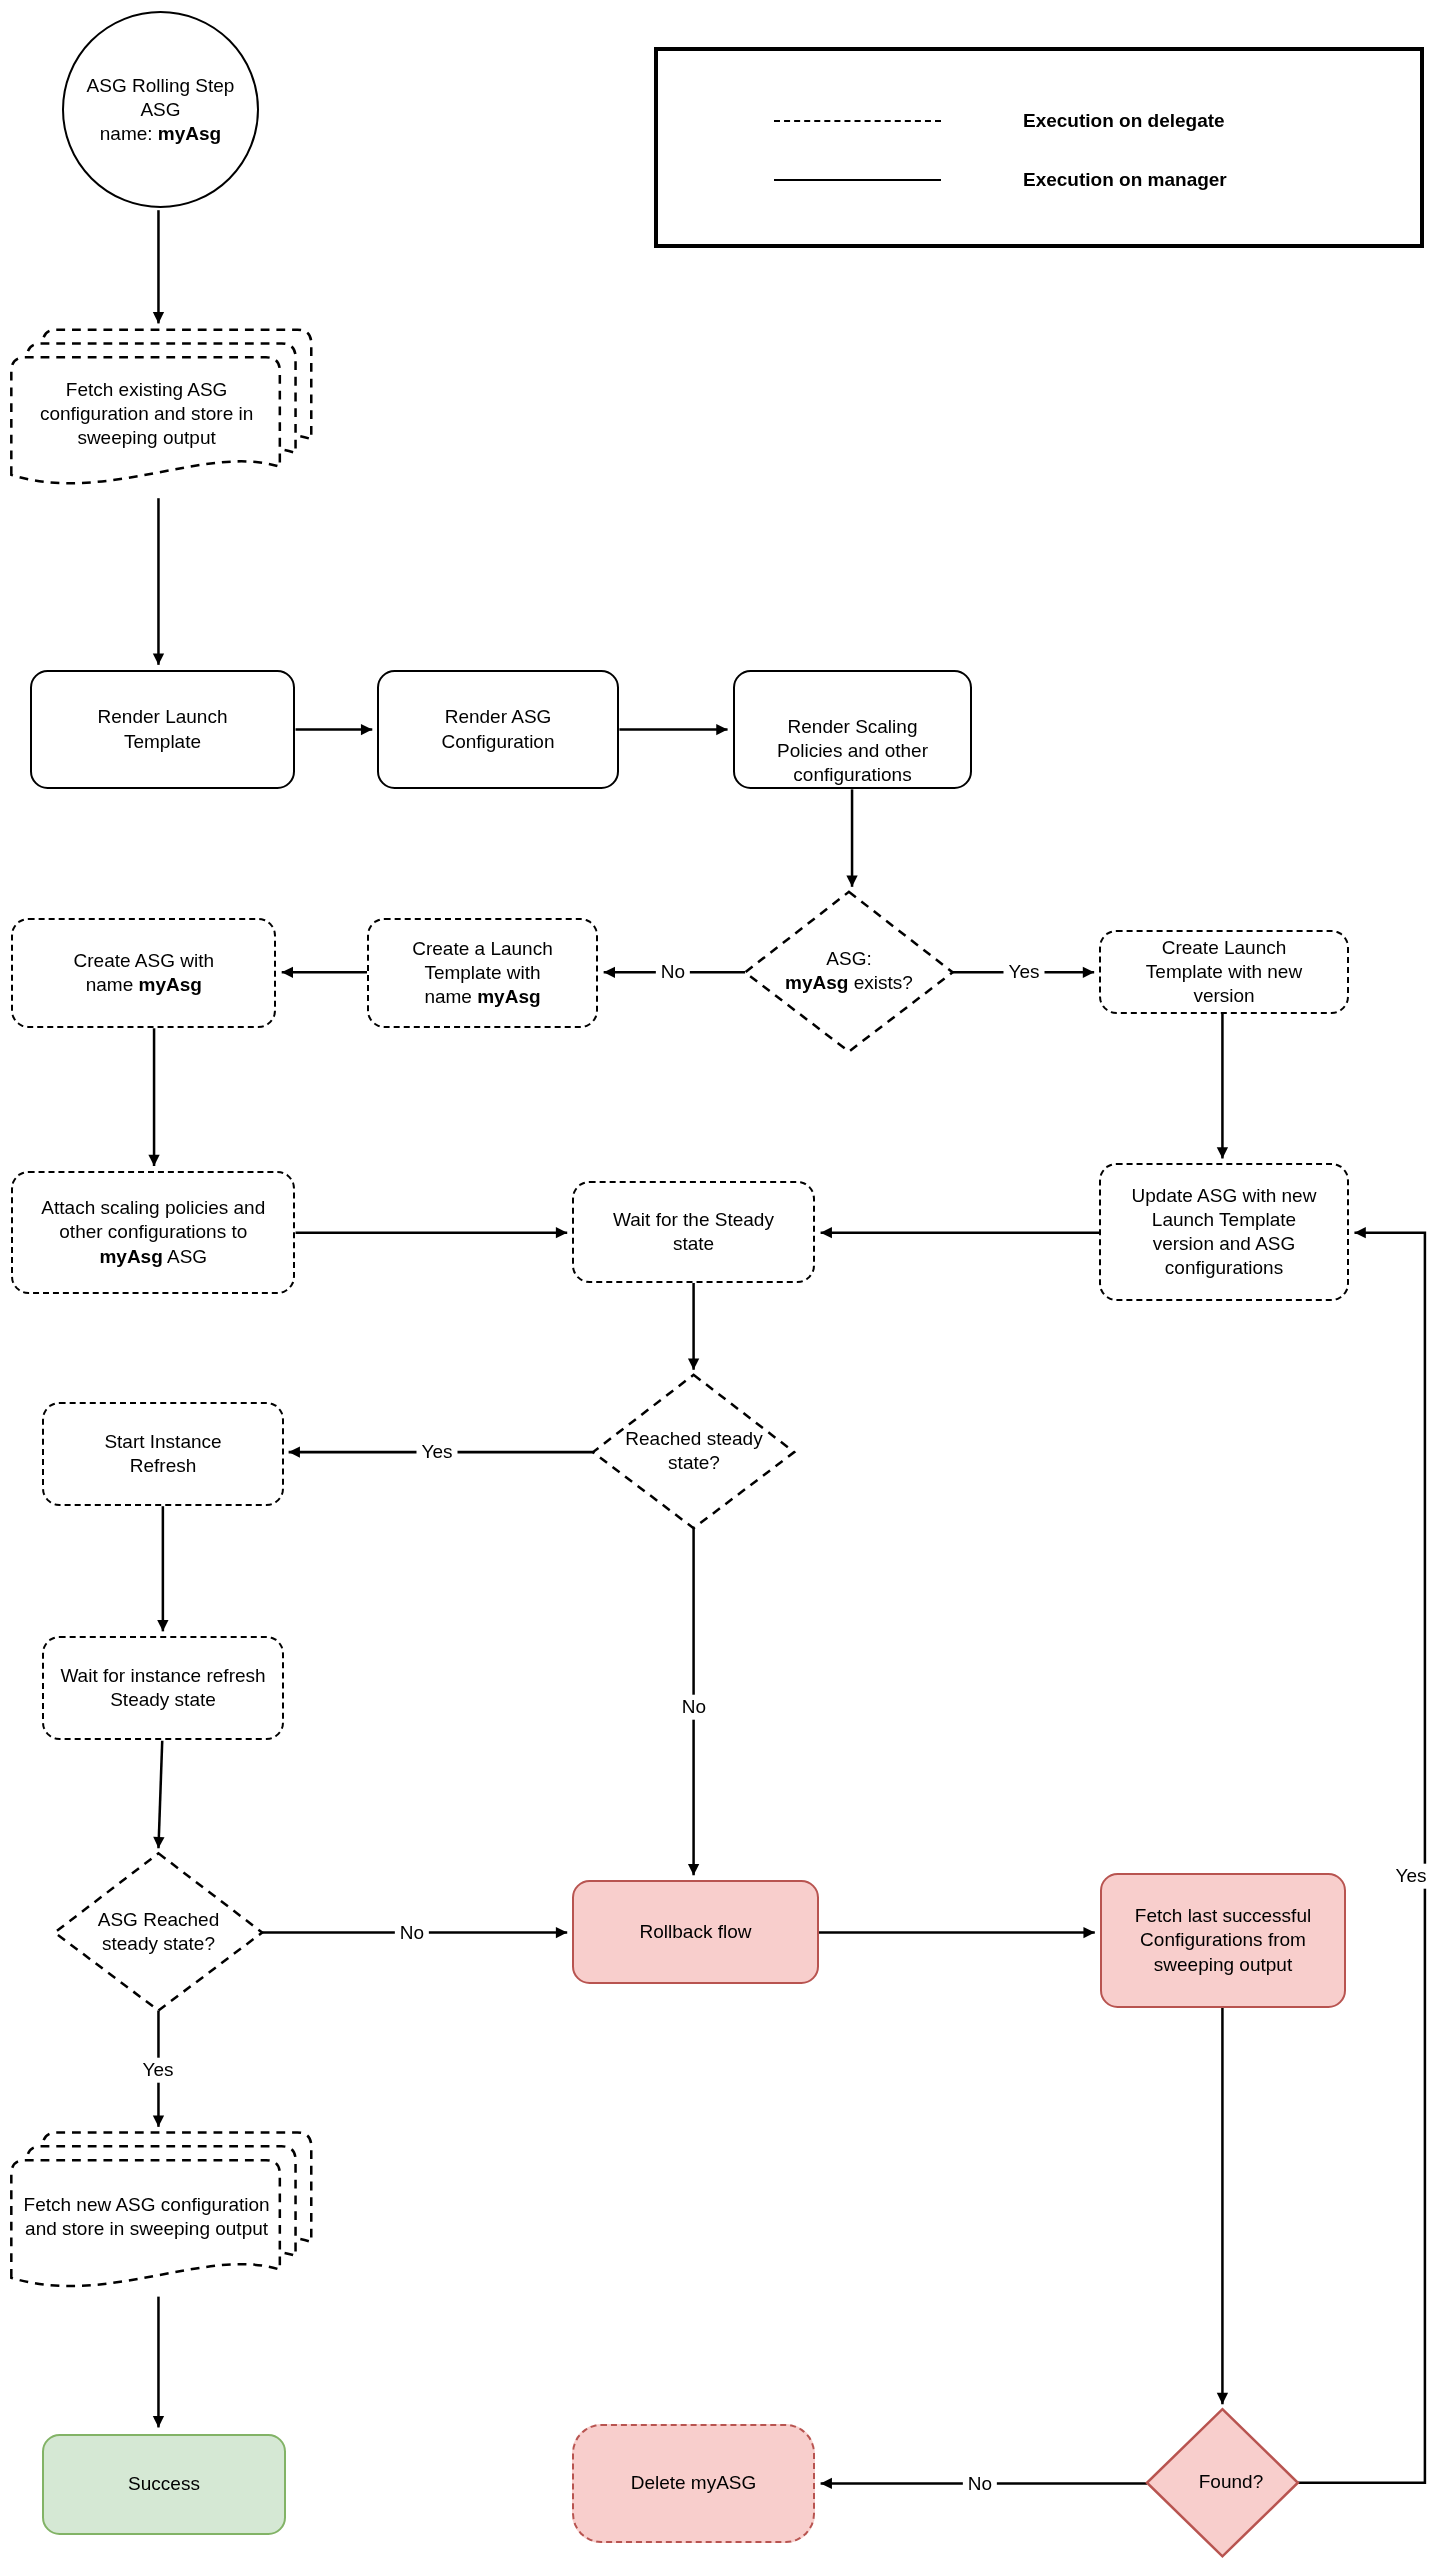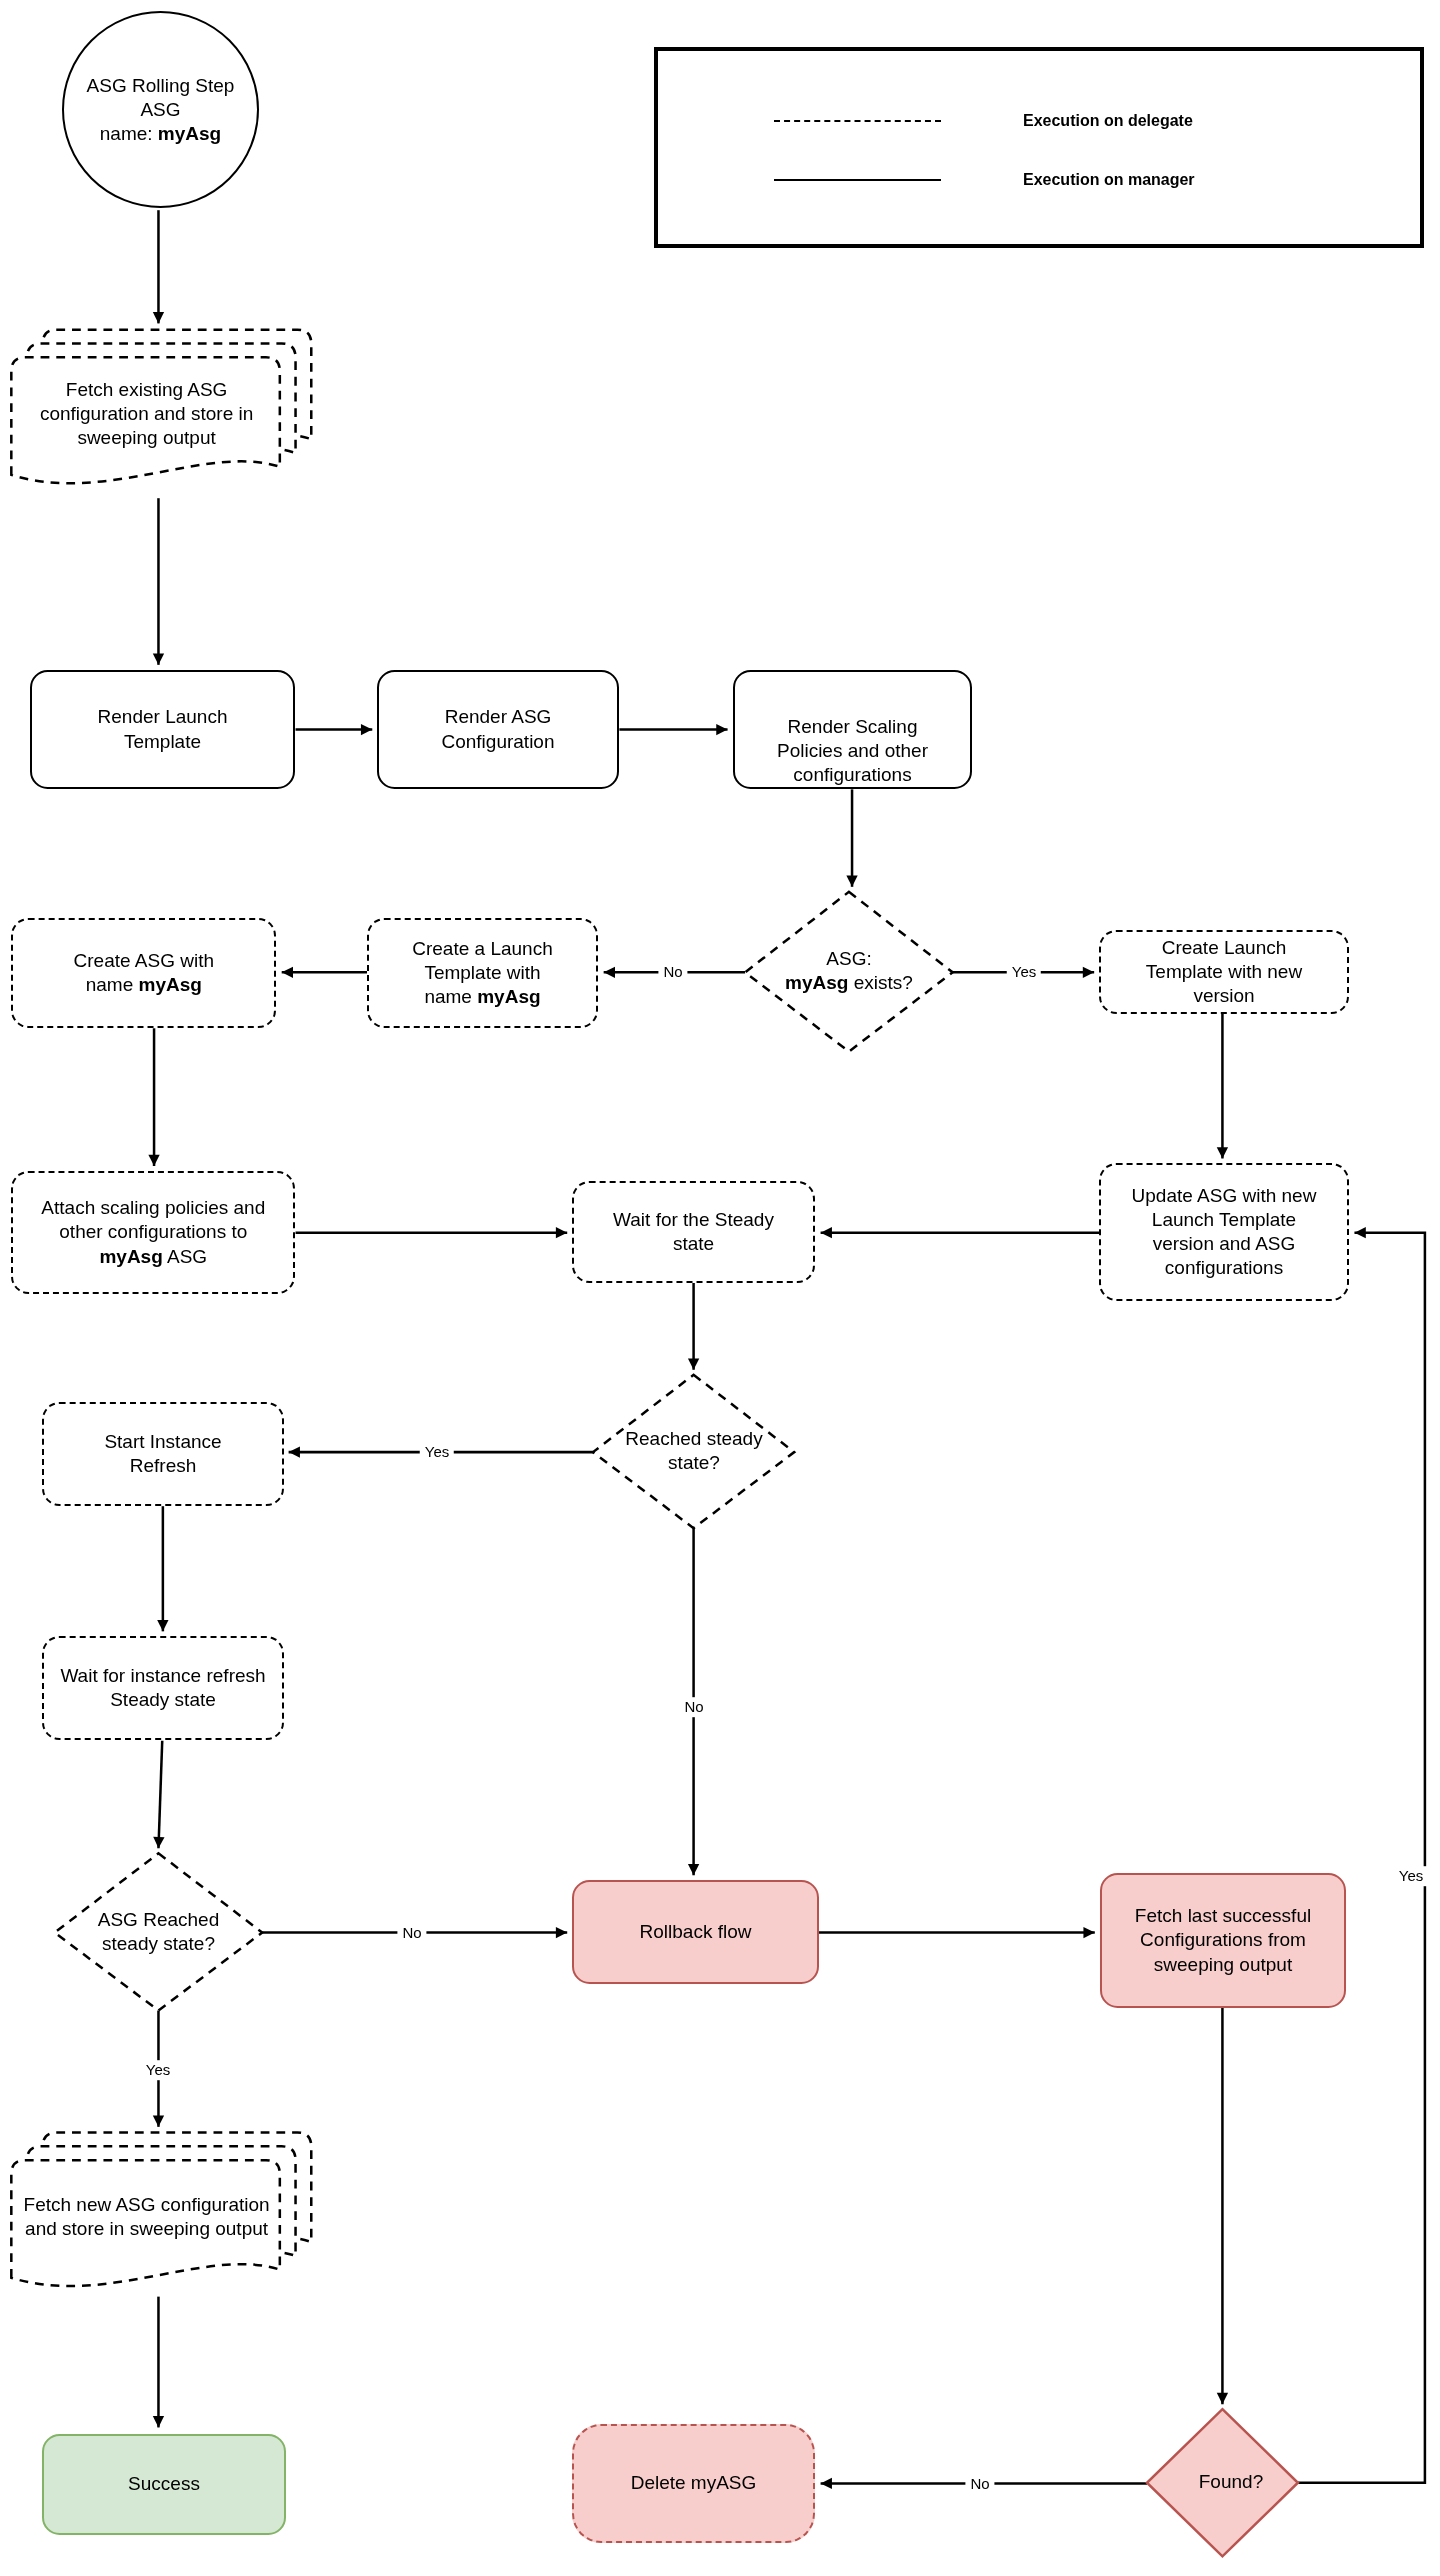--- a/index.html
+++ b/index.html
@@ -15,33 +15,33 @@
   .box-solid{background:#fff;border:2.5px solid #000;border-radius:17.6px;}
   .box-dashed{background:#fff;border:2.5px dashed #000;border-radius:17.6px;}
   .box-red{background:#f8cecc;border:2.5px solid #b85450;border-radius:17.6px;}
   .box-red-dashed{background:#f8cecc;border:2.5px dashed #b85450;border-radius:29px;}
   .box-green{background:#d5e8d4;border:2.5px solid #82b366;border-radius:17.6px;}
   .circle{background:#fff;border:2.5px solid #000;border-radius:50%;}
   .plain{background:transparent;border:none;}
   .b{font-weight:bold;}
   .edge-label{
     position:absolute;transform:translate(-50%,-50%);background:#ffffff;
-    padding:1.3px 5px;font-size:15px;white-space:nowrap;
+    padding:1.3px 5px;font-size:19px;white-space:nowrap;
   }
   .legend{
     position:absolute;left:654px;top:47px;width:770px;height:201px;
     border:4.4px solid #000;box-sizing:border-box;background:#fff;
   }
   .legend-row{position:absolute;left:0;width:100%;height:0;}
   .legend-sample{position:absolute;left:116px;top:-1.3px;width:167px;}
   .legend-sample.dashed{border-top:2.5px dashed #000;}
   .legend-sample.solid{border-top:2.5px solid #000;}
   .legend-text{
     position:absolute;left:365px;transform:translateY(-50%);
-    font-size:16px;font-weight:bold;white-space:nowrap;
+    font-size:19px;font-weight:bold;white-space:nowrap;
   }
 </style>
 </head>
 <body>
 
 <div class="canvas">
 
   <svg class="edges-svg" viewBox="0 0 2290 4096" xmlns="http://www.w3.org/2000/svg">
     <defs>
       <marker id="arw" markerWidth="26" markerHeight="26" refX="21" refY="12" orient="auto" markerUnits="userSpaceOnUse">

